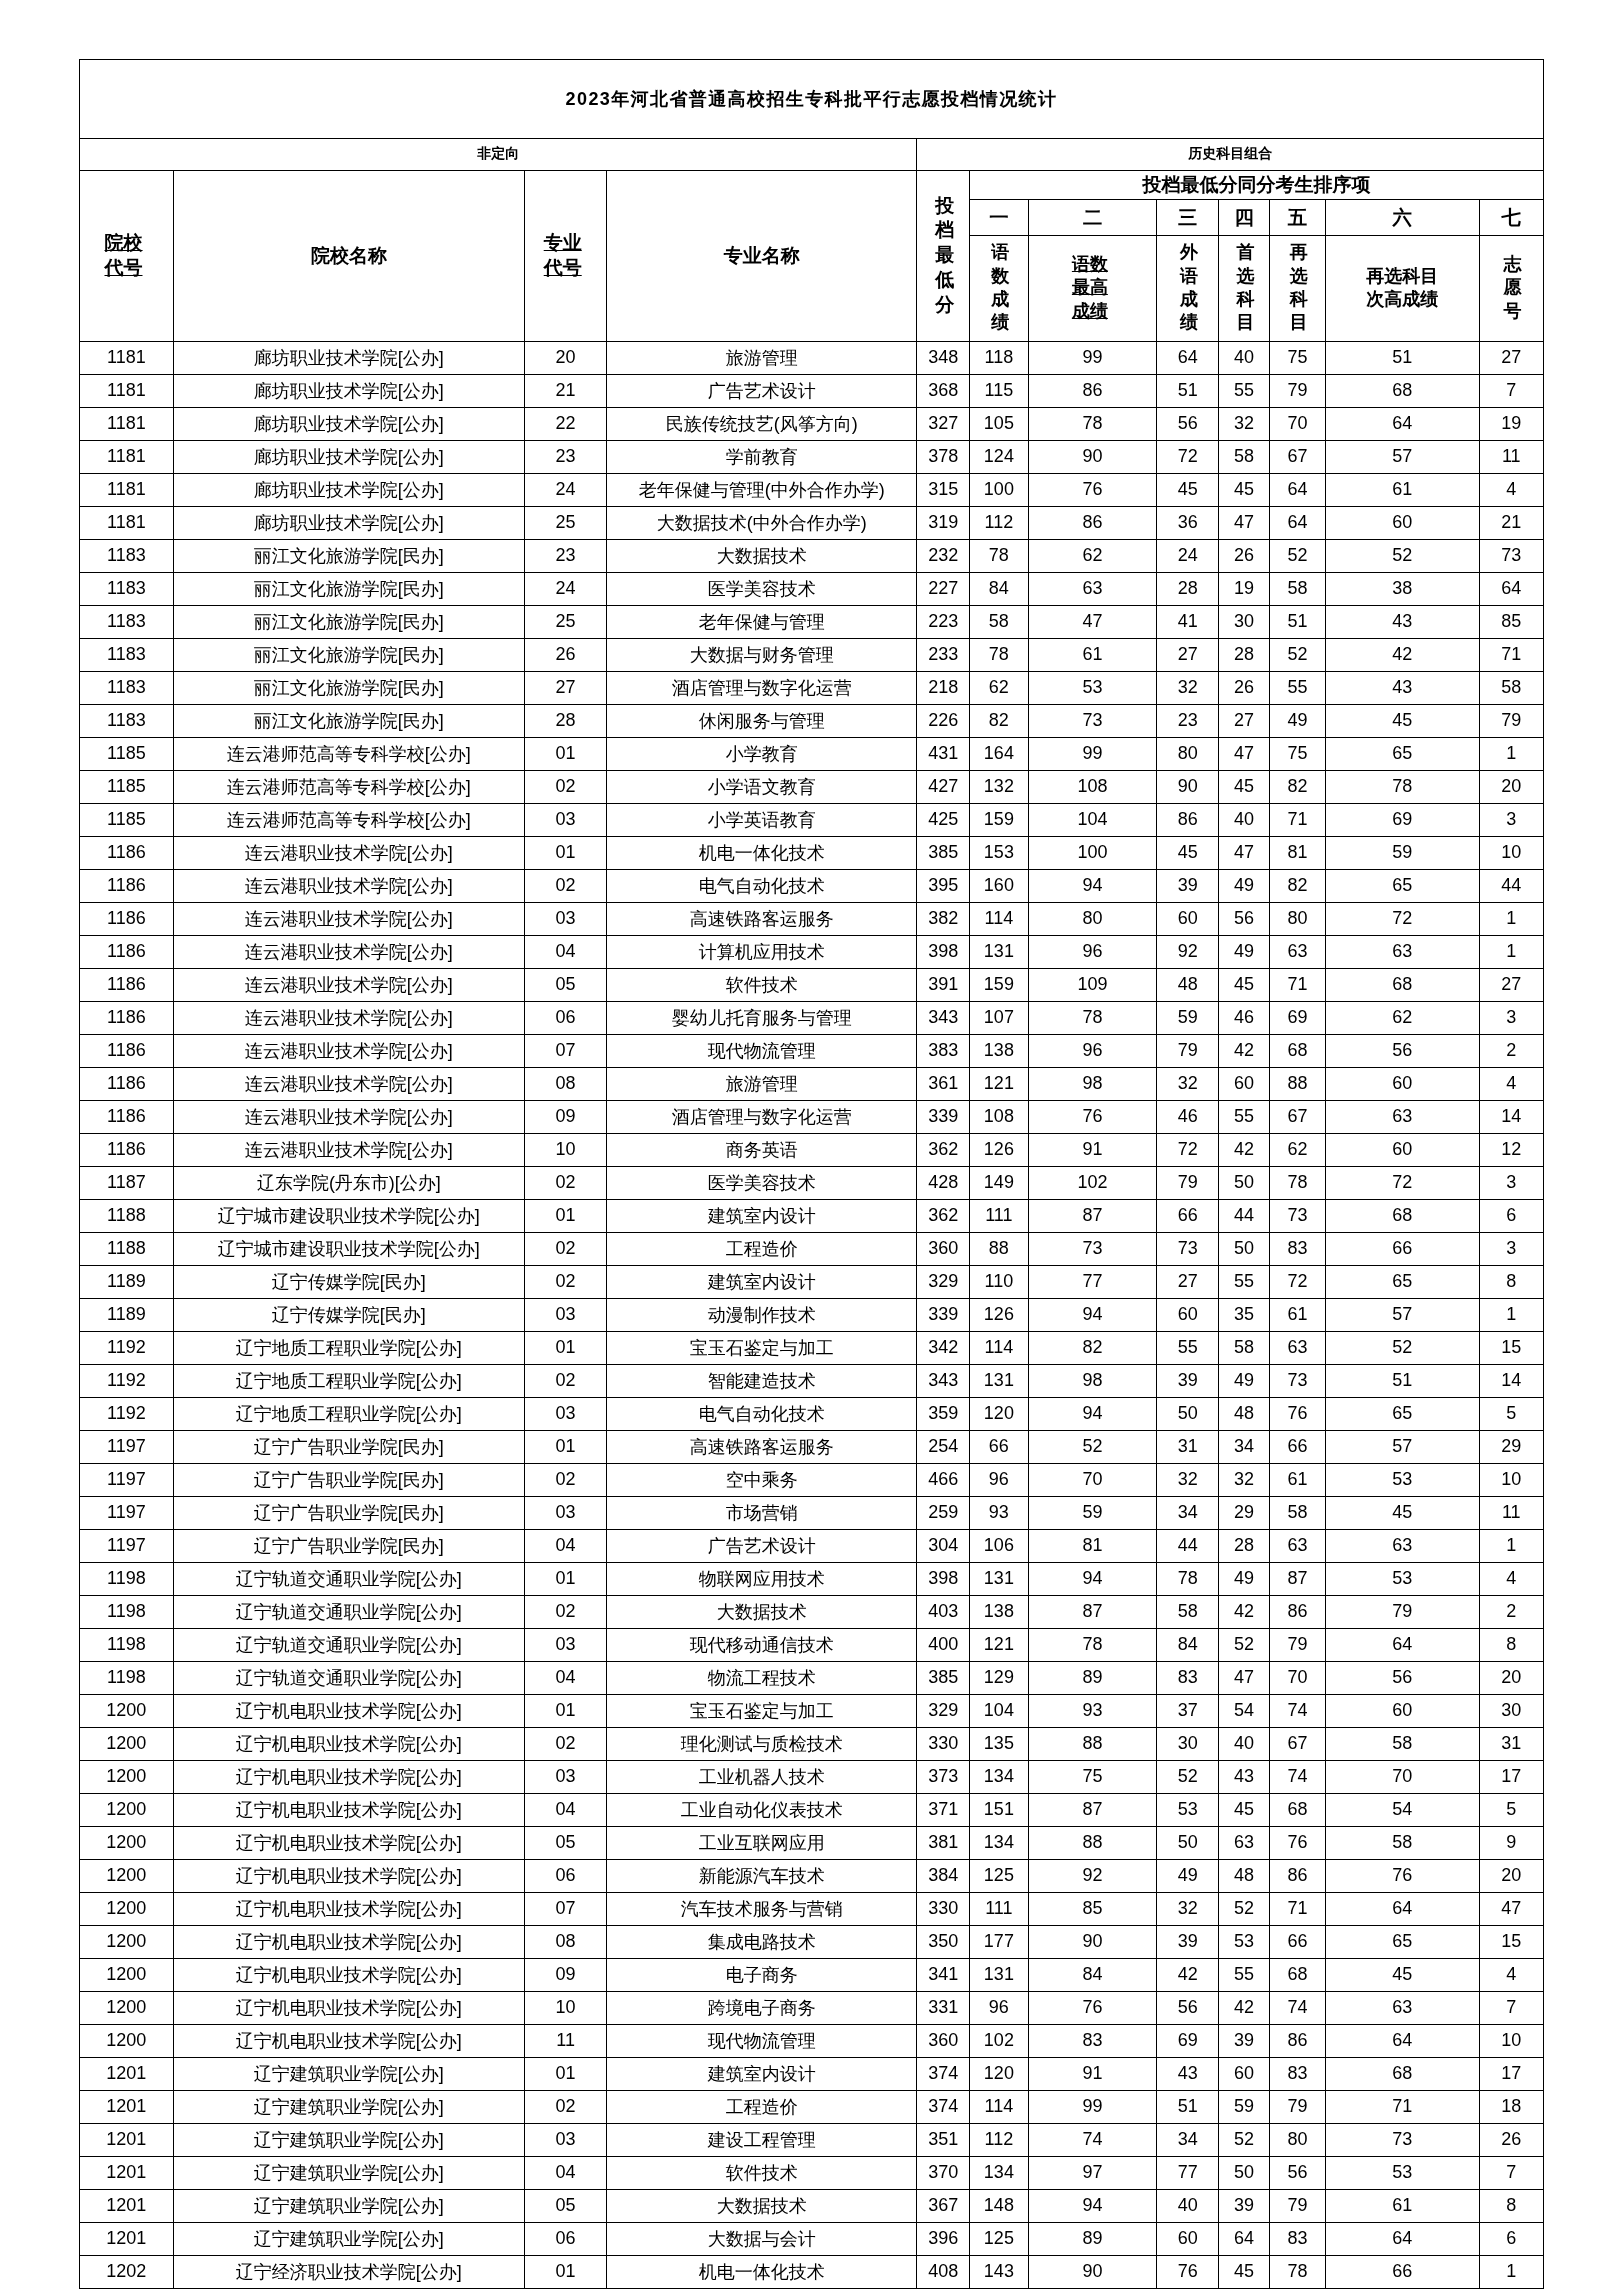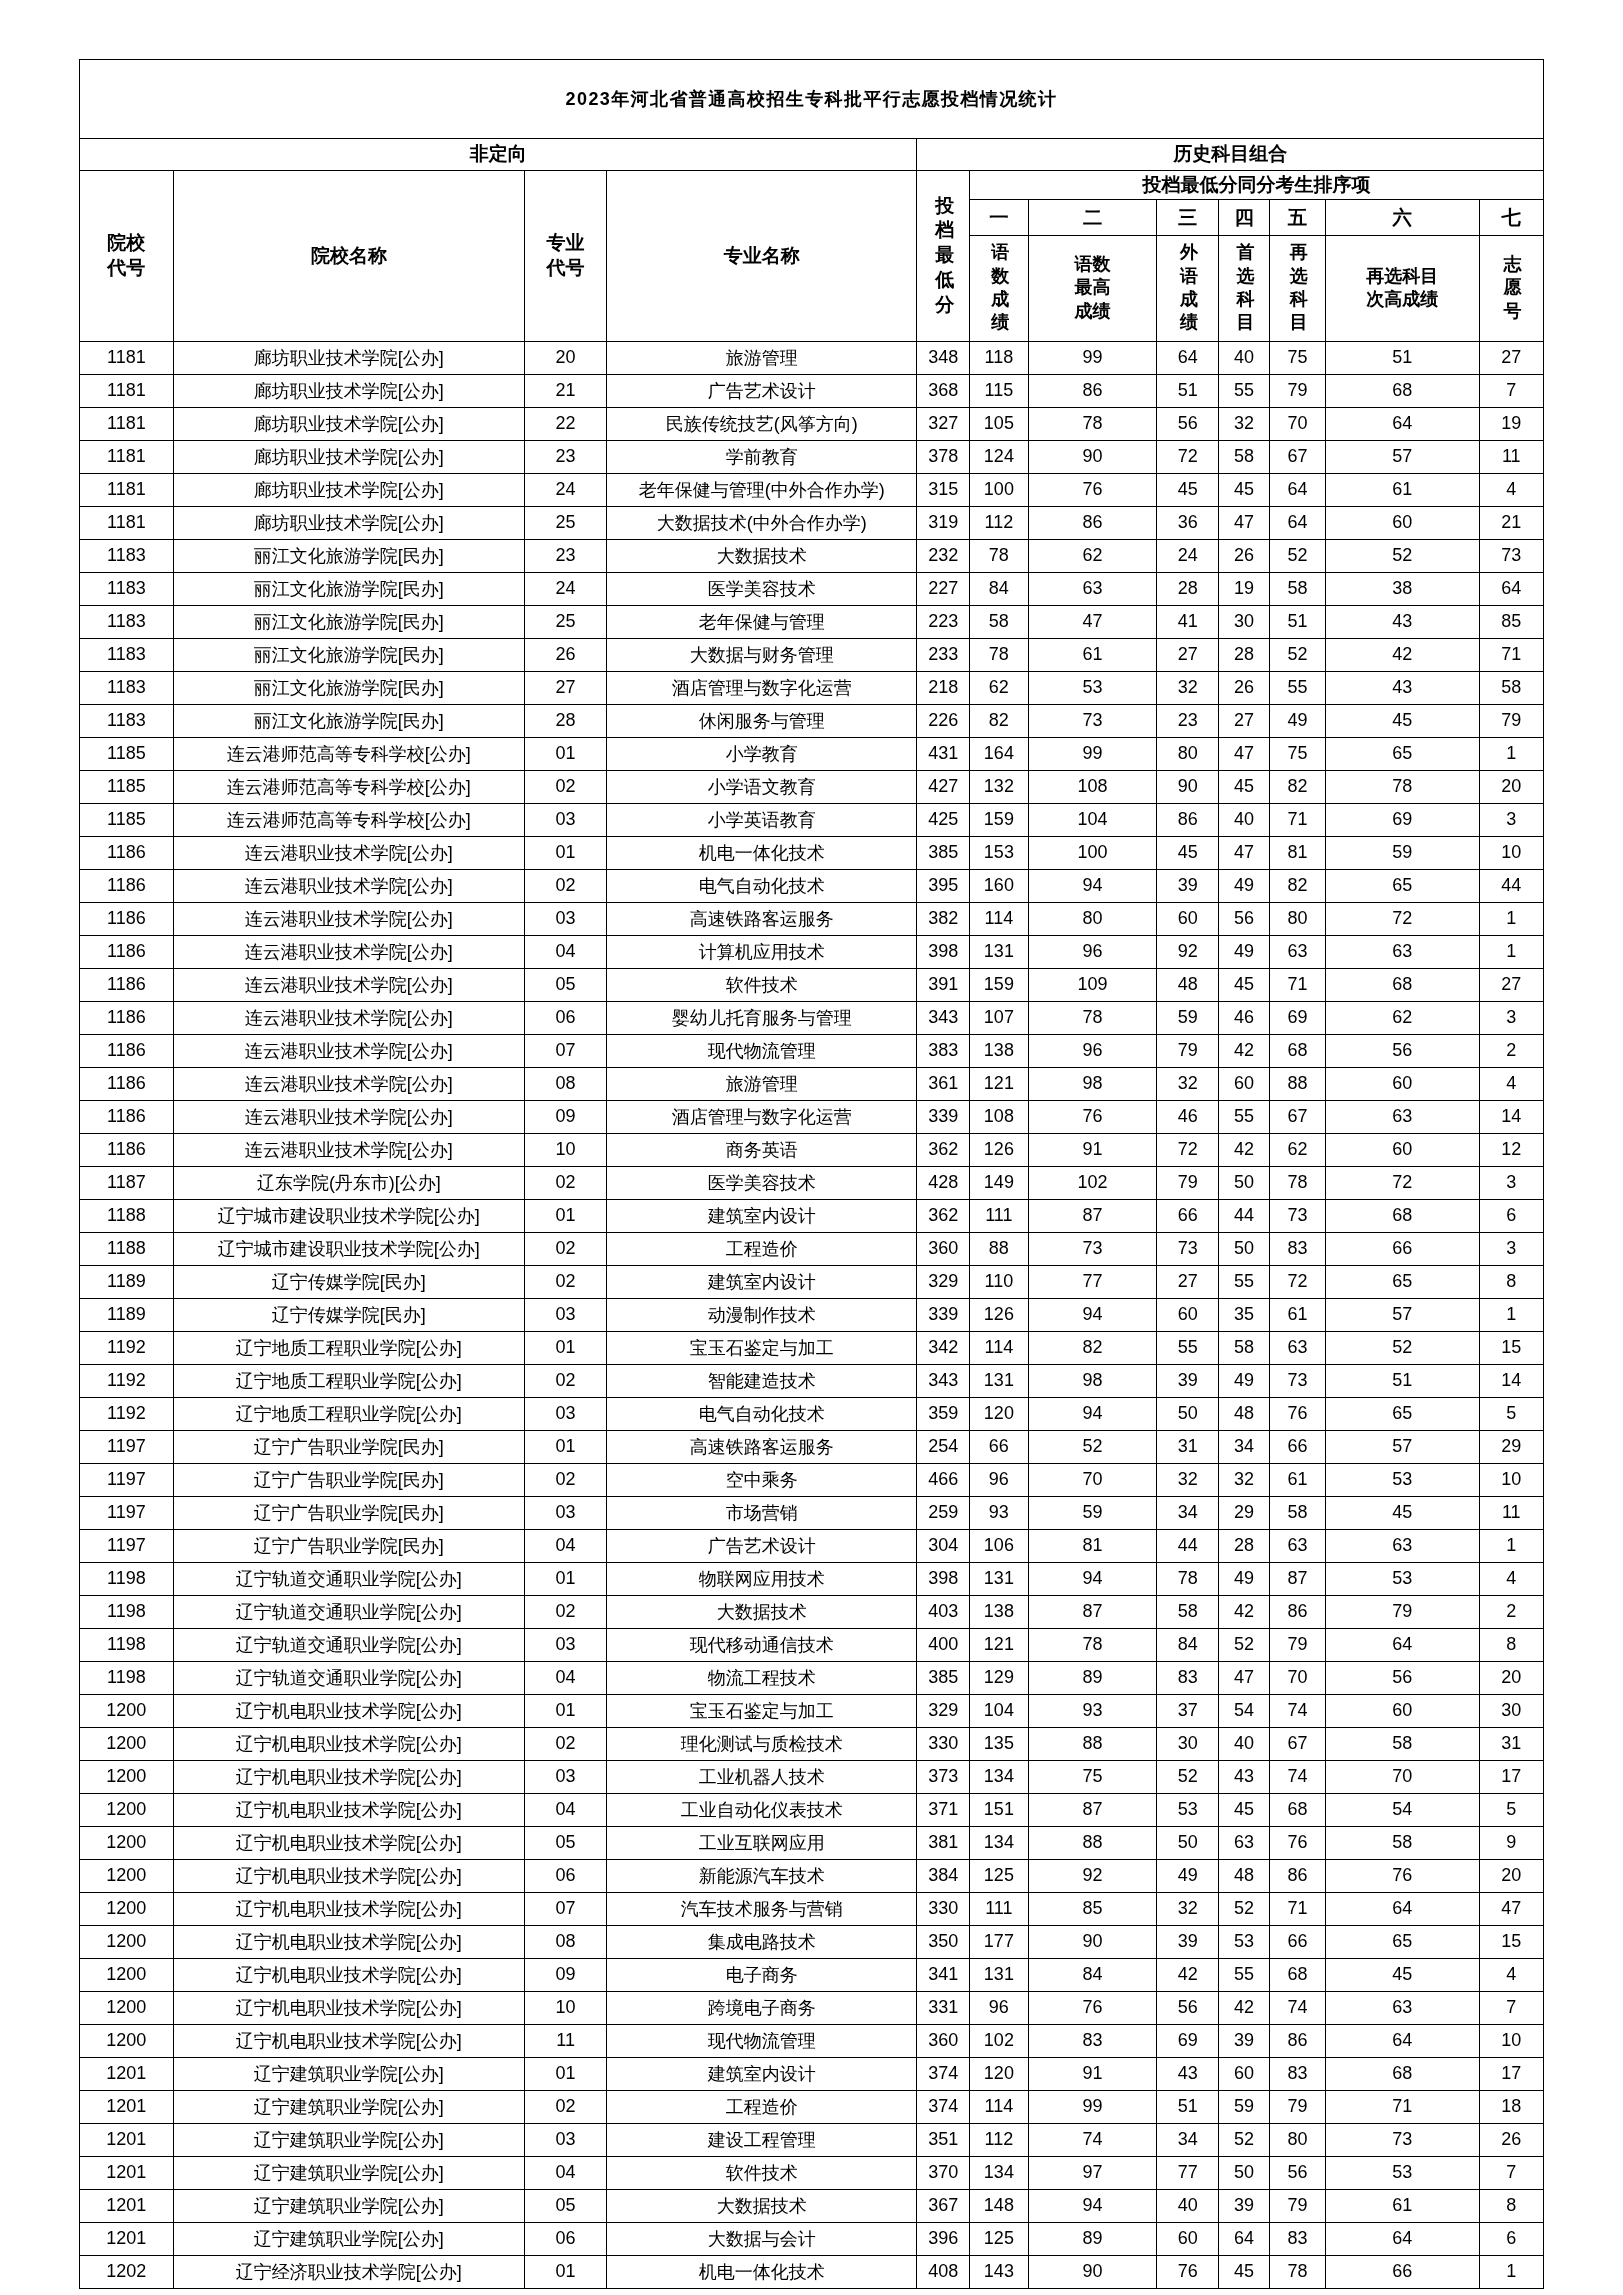--- a/index.html
+++ b/index.html
@@ -27,39 +27,39 @@
   }
 
   tr.title-row th {
     height: 78px;
     font-size: 18px;
     font-weight: 700;
     letter-spacing: 1.4px;
   }
   tr.group-row th {
     height: 30.5px;
-    font-size: 19px;
+    font-size: 14px;
     font-weight: 700;
   }
   tr.mainhead-row th { font-size: 19px; font-weight: 700; }
   th.sort-header { height: 28px; font-size: 18px; font-weight: 700; }
   tr.ranknum-row th { height: 35px; font-size: 19.4px; font-weight: 700; }
   tr.ranklabel-row th { height: 105px; font-size: 18px; font-weight: 700; }
 
   tbody td {
     height: 32px;
     font-size: 18px;
     font-weight: 400;
     white-space: nowrap;
   }
 
   
   .stack1 { display: inline-block; width: 1.15em; line-height: 1.3; word-break: break-all; text-align: right; }
   
-  .wrap2 { display: inline-block; width: 2.3em; line-height: 1.3; word-break: break-all; text-align: center; }
+  .wrap2 { display: inline-block; width: 2.3em; line-height: 1.3; word-break: break-all; text-align: left; text-decoration: underline; }
   
   .wrap4 { display: inline-block; width: 4.5em; line-height: 1.3; word-break: break-all; }
 </style>
 </head>
 <body>
 
 <div class="page">
   <table class="main-table">
     <colgroup>
       <col style="width:6.4%">

